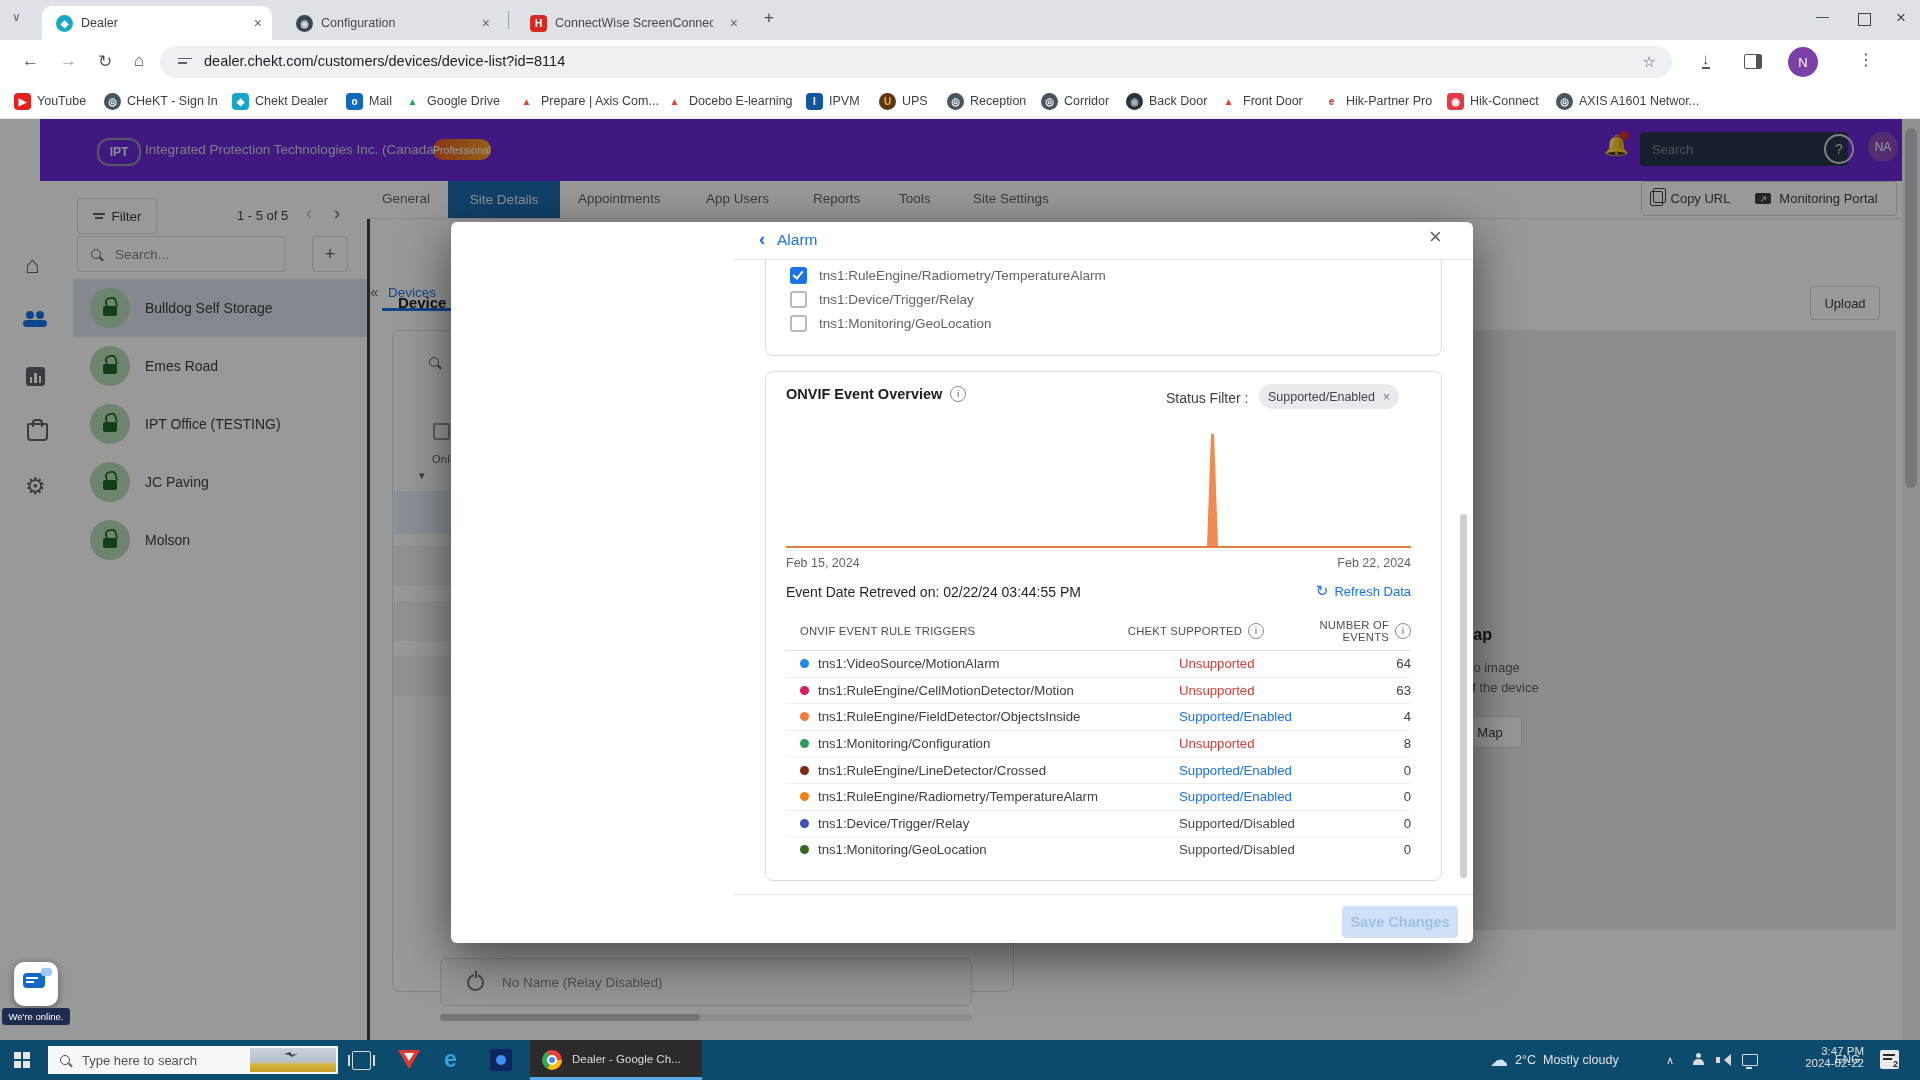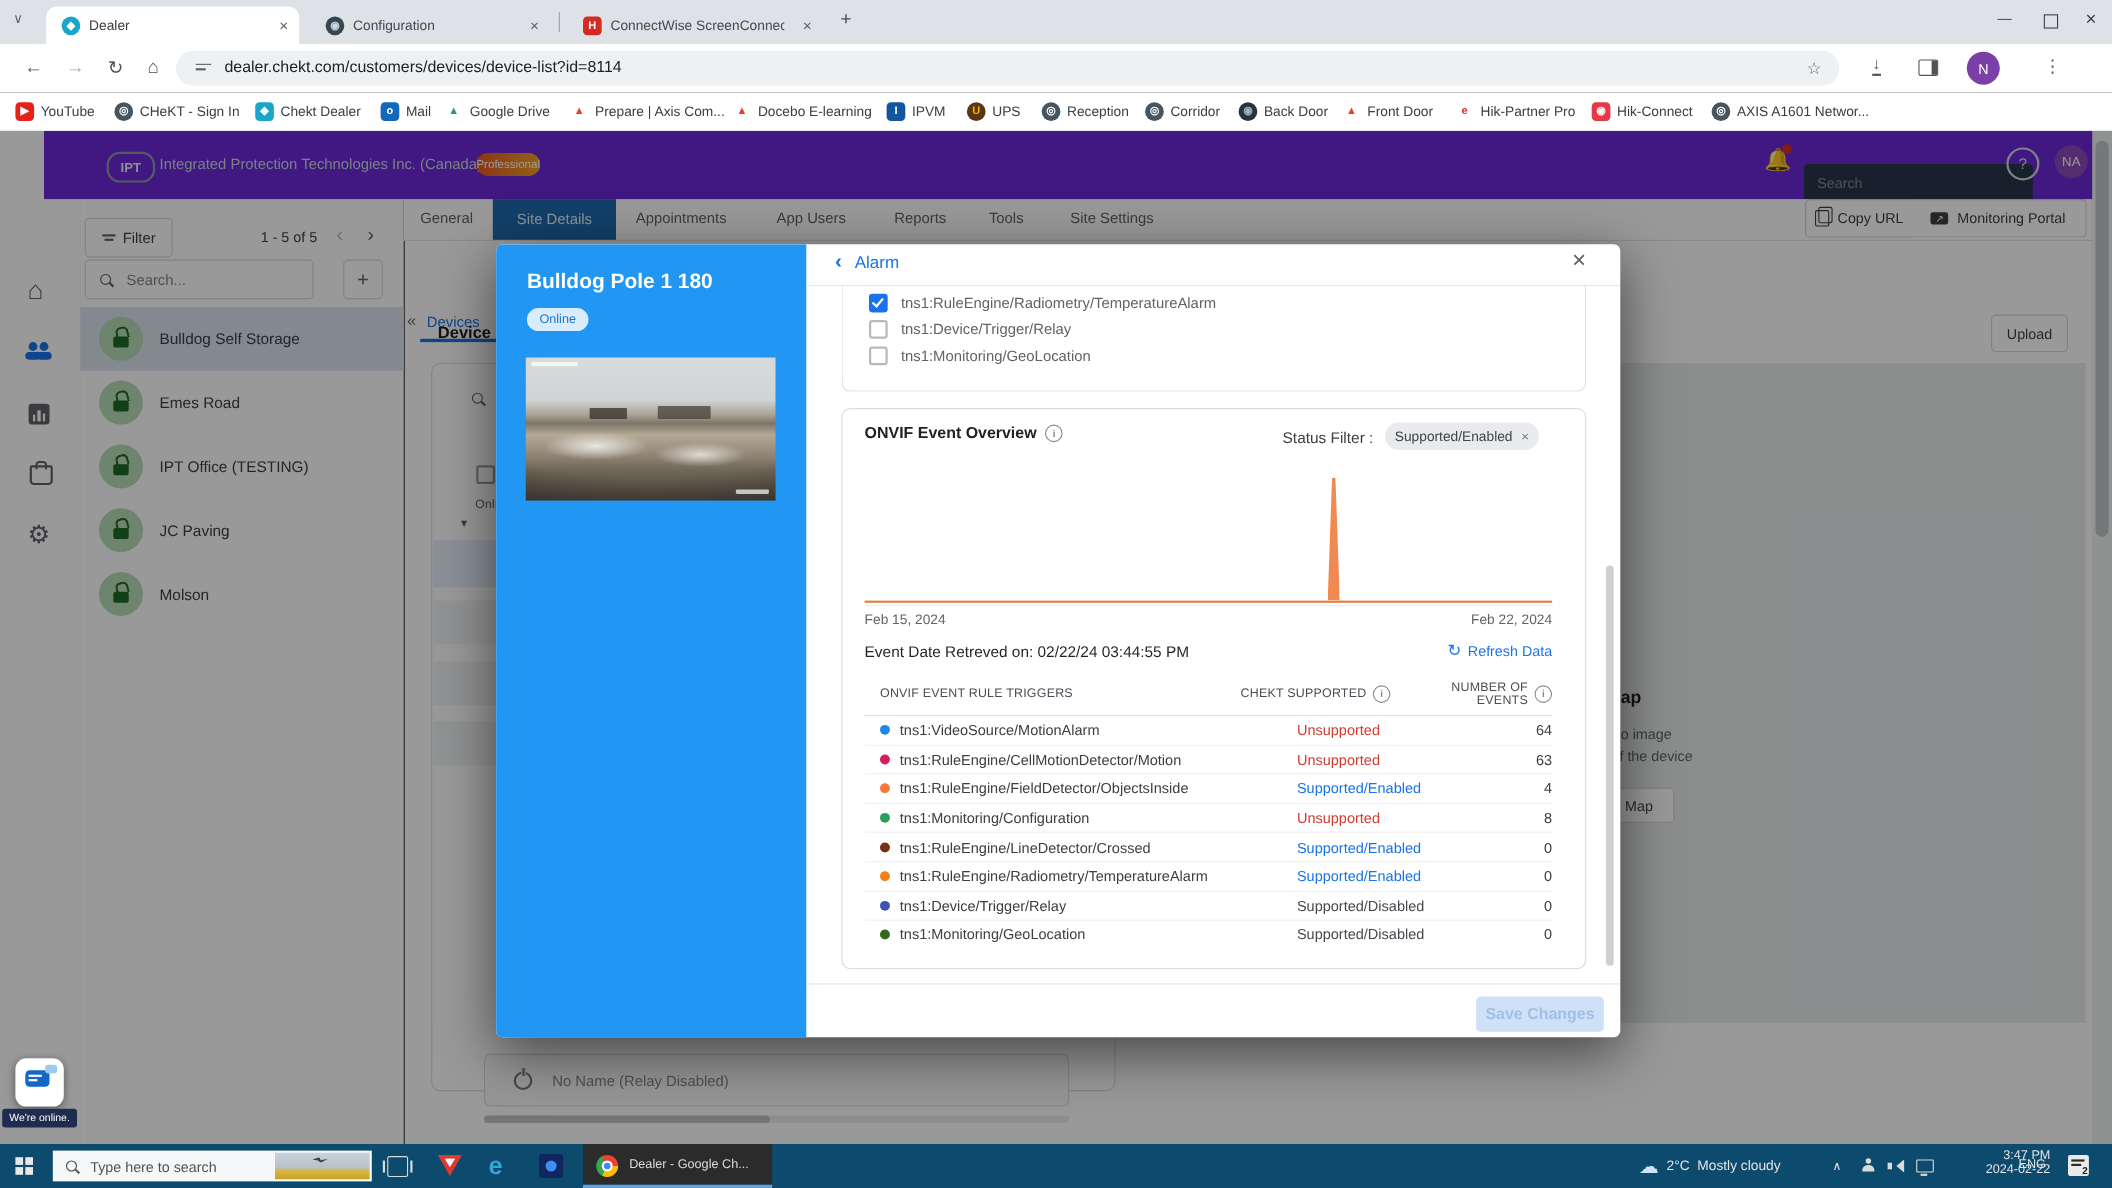--- a/index.html
+++ b/index.html
@@ -184,21 +184,21 @@
 </div>
 
 <div id="page" class="abs">
 
   <div id="appbar" class="abs">
     <div class="abs f" style="left:57px;top:20px;width:40px;height:24px;border:2px solid #8d9aa6;border-radius:12px;justify-content:center;color:#e8edf2;font-size:12px;font-weight:bold;">IPT</div>
     <span class="abs" style="left:105px;top:24px;font-size:13.5px;color:#cdd5dd;">Integrated Protection Technologies Inc. (Canada)</span>
     <div class="abs f" style="left:393px;top:21px;width:58px;height:21px;border-radius:11px;background:linear-gradient(90deg,#e85a24,#f0a325);justify-content:center;color:#fff;font-size:10.5px;">Professional</div>
     <span class="abs" style="left:1564px;top:15px;font-size:20px;color:#c3cad1;">🔔</span>
     <div class="abs" style="left:1580px;top:13px;width:9px;height:9px;border-radius:50%;background:#d62f2f;"></div>
-    <div class="abs f" style="left:1600px;top:31px;width:208px;height:34px;background:#27364a;border-radius:4px;">
+    <div class="abs f" style="left:1600px;top:14px;width:208px;height:34px;background:#27364a;border-radius:4px;">
       <span style="margin-left:12px;font-size:13px;color:#7f8b99;">Search</span>
     </div>
     <div class="abs f" style="left:1784px;top:16px;width:26px;height:26px;border:2px solid #d6dbe0;border-radius:50%;justify-content:center;color:#d6dbe0;font-size:14px;">?</div>
     <div class="abs f" style="left:1828px;top:14px;width:30px;height:30px;border-radius:50%;background:#8d4bbb;justify-content:center;color:#fff;font-size:12px;">NA</div>
   </div>
 
   <div class="abs" style="left:0;top:63px;width:73px;height:859px;background:#fff;border-right:1px solid #e4e6e8;">
     <span class="abs sideic" style="left:25px;top:70px;font-size:24px;">⌂</span>
     <div class="abs" style="left:23px;top:130px;width:28px;height:18px;">
       <div style="position:absolute;left:3px;top:0;width:8px;height:8px;border-radius:50%;background:#1a73e8;"></div>
@@ -210,21 +210,21 @@
       <div style="width:2.5px;height:6px;background:#fff;"></div>
         <div style="width:2.5px;height:10px;background:#fff;"></div>
         <div style="width:2.5px;height:7px;background:#fff;"></div>
     </div>
     <div class="abs" style="left:27px;top:242px;width:17px;height:14px;border:2.2px solid #5f6368;border-radius:2px 2px 4px 4px;">
       <div style="position:absolute;left:3px;top:-6px;width:7px;height:6px;border:2.2px solid #5f6368;border-bottom:none;border-radius:4px 4px 0 0;"></div>
     </div>
     <span class="abs sideic" style="left:25px;top:292px;font-size:23px;">⚙</span>
   </div>
 
-  <div class="abs" style="left:73px;top:63px;width:294px;height:859px;background:#fff;border-right:1px solid #404040;">
+  <div class="abs" style="left:73px;top:63px;width:294px;height:859px;background:#fff;border-right:3px solid #404040;">
     <div class="abs f" style="left:4px;top:17px;width:78px;height:34px;border:1px solid #d7dadd;border-radius:4px;justify-content:center;gap:7px;">
       <div>
           <div style="width:12px;height:1.8px;background:#5f6368;margin:2px 0;"></div>
           <div style="width:8px;height:1.8px;background:#5f6368;margin:2px 0 2px 2px;"></div>
         </div>
       <span style="font-size:13.5px;color:#3c4043;">Filter</span>
     </div>
     <span class="abs" style="left:164px;top:27px;font-size:13px;color:#3c4043;">1 - 5 of 5</span>
     <span class="abs" style="left:233px;top:22px;font-size:18px;color:#b4b8bc;">‹</span>
     <span class="abs" style="left:261px;top:22px;font-size:18px;color:#5f6368;">›</span>
@@ -327,37 +327,20 @@
   </div>
 
   <div class="abs" style="left:1902px;top:0;width:18px;height:922px;background:#f1f3f4;">
     <div style="position:absolute;left:3px;top:10px;width:12px;height:360px;background:#c4c7ca;border-radius:6px;"></div>
   </div>
 </div>
 
 <div id="dim" class="abs"></div>
 
 <div id="modal" class="abs">
-  <div id="bluepanel" class="abs">
-    <div class="abs" style="left:28px;top:24px;font-size:19px;font-weight:bold;color:#fff;">Bulldog Pole 1 180</div>
-    <div class="abs f" style="left:28px;top:58px;width:56px;height:21px;background:#d9ecfd;border-radius:11px;justify-content:center;">
-      <span style="font-size:11.5px;color:#1976d2;">Online</span>
-    </div>
-    <div class="abs" style="left:27px;top:103px;width:227px;height:130px;overflow:hidden;
-         background:
-           radial-gradient(ellipse 140% 90% at 50% 38%, rgba(0,0,0,0) 52%, rgba(25,22,18,.62) 96%),
-           radial-gradient(ellipse 30% 14% at 28% 62%, rgba(245,245,240,.85), rgba(245,245,240,0) 70%),
-           radial-gradient(ellipse 26% 12% at 70% 68%, rgba(240,240,235,.8), rgba(240,240,235,0) 70%),
-           linear-gradient(180deg,#d9dcdd 0%,#cfd3d4 30%,#a9a296 40%,#7d7568 46%,#b4a996 54%,#9c9080 64%,#6e6457 80%,#4a443c 100%);">
-      <div style="position:absolute;left:5px;top:4px;width:42px;height:4px;background:rgba(255,255,255,.75);border-radius:1px;"></div>
-      <div style="position:absolute;right:6px;bottom:6px;width:30px;height:4px;background:rgba(255,255,255,.7);border-radius:1px;"></div>
-      <div style="position:absolute;left:58px;top:46px;width:34px;height:10px;background:rgba(60,54,46,.8);border-radius:1px;"></div>
-      <div style="position:absolute;left:120px;top:44px;width:48px;height:12px;background:rgba(72,64,54,.75);border-radius:1px;"></div>
-    </div>
-  </div>
 
   <span class="abs" style="left:308px;top:6px;font-size:19px;font-weight:bold;color:#1a73e8;">‹</span>
   <span class="abs" style="left:326px;top:9px;font-size:15.5px;font-weight:500;color:#1a73e8;">Alarm</span>
   <span class="abs" style="left:978px;top:2px;font-size:22px;color:#5f6368;">×</span>
   <div class="abs" style="left:282px;top:37px;width:740px;height:1px;background:#e6e6e6;"></div>
 
   <div class="abs" style="left:314px;top:38px;width:675px;height:95px;border:1px solid #dadce0;border-top:none;border-radius:0 0 8px 8px;">
     <div class="f" style="position:absolute;left:24px;top:3px;height:24px;">
       <span class="cb on"></span>
       <span class="cbl">tns1:RuleEngine/Radiometry/TemperatureAlarm</span>

